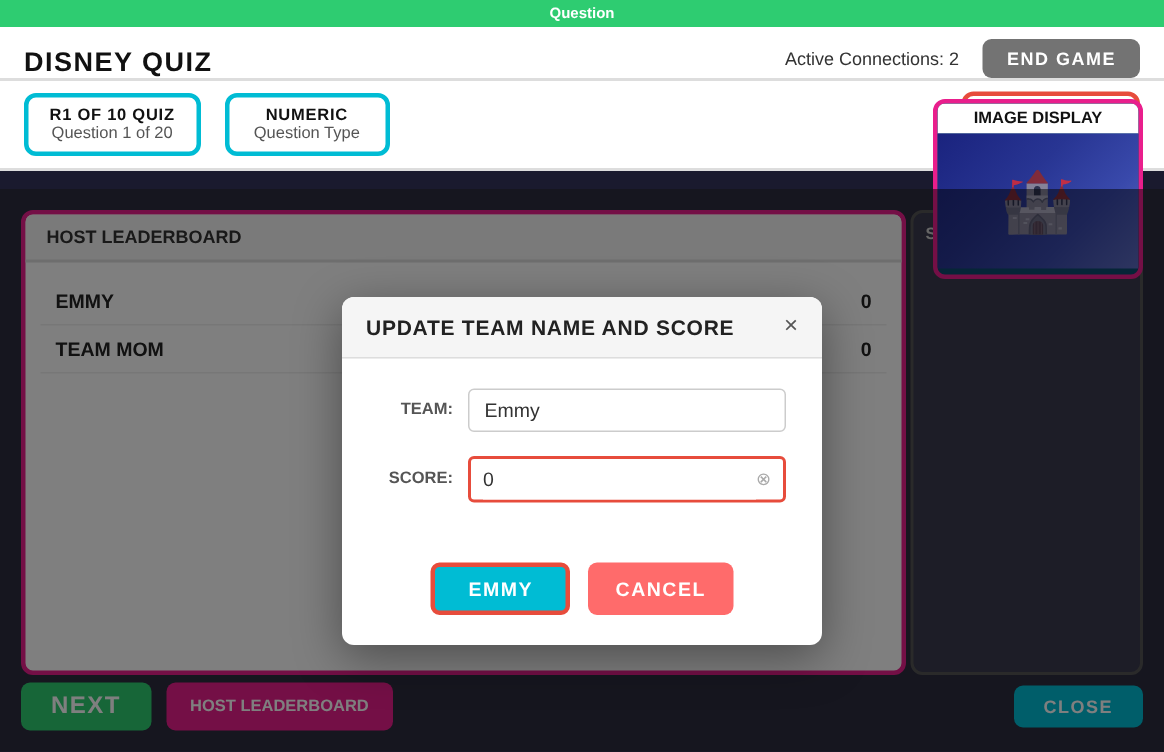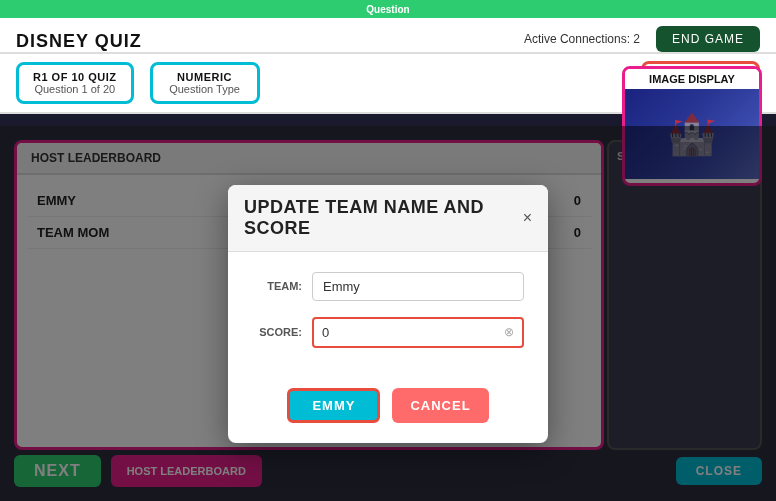--- a/index.html
+++ b/index.html
@@ -47,27 +47,27 @@
     .header-right {
       display: flex;
       align-items: center;
       gap: 16px;
     }
     .active-connections {
       font-size: 12px;
       color: #333;
     }
     .end-game-btn {
-      background: #14532d;
+      background: #737373;
       color: white;
       border: none;
       border-radius: 6px;
       padding: 6px 16px;
       font-size: 12px;
-      font-weight: normal;
+      font-weight: bold;
       cursor: pointer;
       letter-spacing: 1px;
     }
 
     
     .quiz-bar {
       background: white;
       height: 60px;
       display: flex;
       align-items: center;
@@ -118,21 +118,21 @@
 
     
     .image-card {
       position: absolute;
       right: 14px;
       top: 66px;
       width: 140px;
       height: 120px;
       border: 3px solid #e91e8c;
       border-radius: 8px;
-      background: #ffffff;
+      background: #0c4a6e;
       overflow: hidden;
       z-index: 10;
     }
     .image-card-title {
       background: white;
       text-align: center;
       font-size: 11px;
       font-weight: 900;
       padding: 4px 0;
       color: #111;
@@ -291,21 +291,21 @@
     }
     .modal-header {
       background: #f5f5f5;
       padding: 12px 16px;
       display: flex;
       justify-content: space-between;
       align-items: center;
       border-bottom: 1px solid #ddd;
     }
     .modal-title {
-      font-size: 18px;
+      font-size: 14px;
       font-weight: 900;
       color: #222;
       letter-spacing: 0.5px;
     }
     .modal-close {
       font-size: 16px;
       color: #555;
       cursor: pointer;
       background: none;
       border: none;

